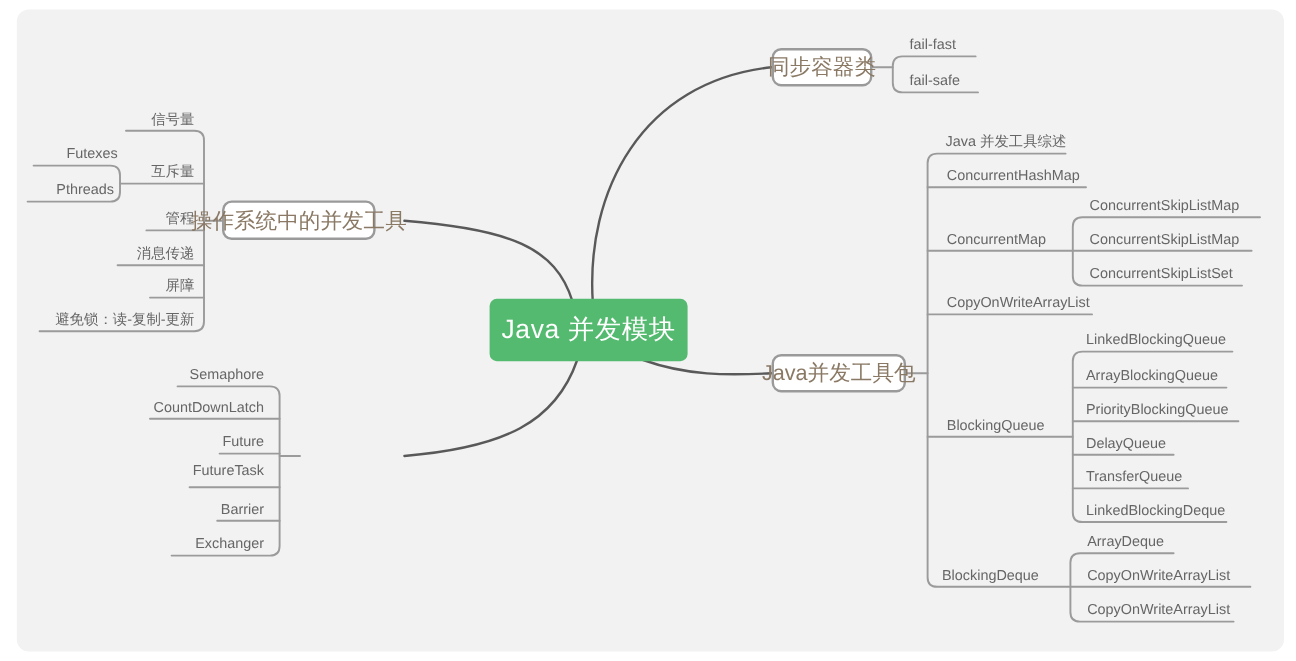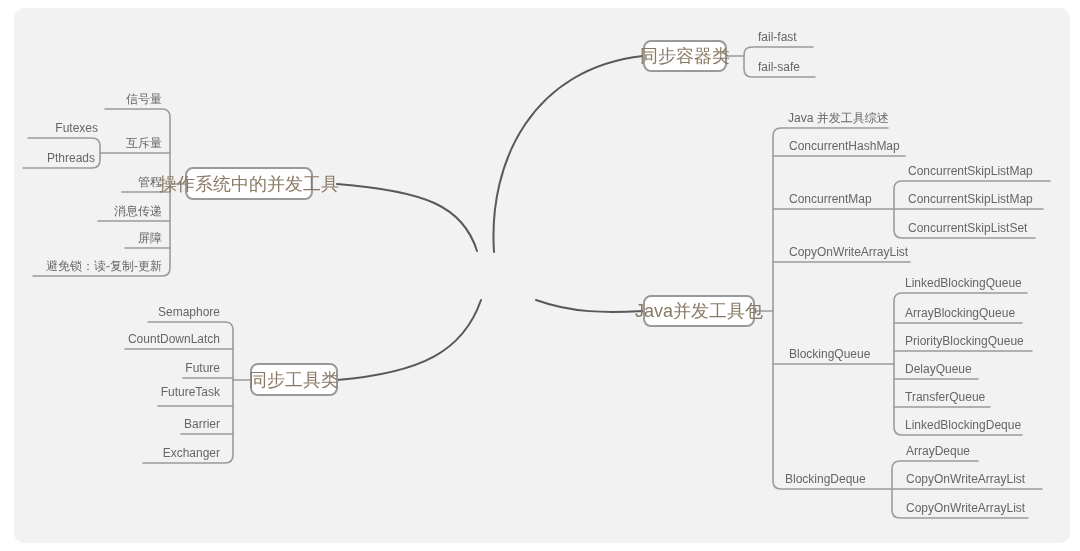--- a/index.html
+++ b/index.html
@@ -61,24 +61,24 @@
       <path class="thin" d="M 1050,181 L 902,181 Q 894,181 894,189 L 894,230 Q 894,238 902,238 L 1035,238"></path>
       <path class="thin" d="M 1027,293 L 902,293 Q 894,293 894,301 L 894,427 Q 894,435 902,435 L 1022,435"></path>
       <path class="thin" d="M 894,323 L 1022,323"></path>
       <path class="thin" d="M 894,351 L 1032,351"></path>
       <path class="thin" d="M 894,379 L 978,379"></path>
       <path class="thin" d="M 894,407 L 990,407"></path>
       <path class="thin" d="M 978,461 L 900,461 Q 892,461 892,469 L 892,510 Q 892,518 900,518 L 1028,518"></path>
     </g>
   </svg>
 
+  <div class="root-box" style="left:408px;top:249px;width:165px;height:52px">Java 并发模块</div>
 
   <div class="bbox" style="left:643px;top:40px;width:84px;height:32px">同步容器类</div>
   <div class="bbox" style="left:185px;top:167px;width:128px;height:33px">操作系统中的并发工具</div>
-  <div class="bbox" style="left:250px;top:363px;width:88px;height:33px">同步工具类</div>
   <div class="bbox" style="left:643px;top:295px;width:112px;height:32px">Java并发工具包</div>
 
   <div class="leaf" style="left:758px;top:29px">fail-fast</div>
   <div class="leaf" style="left:758px;top:59px">fail-safe</div>
 
   <div class="leaf ra" style="right:918px;top:91px">信号量</div>
   <div class="leaf ra" style="right:918px;top:135px">互斥量</div>
   <div class="leaf ra" style="right:982px;top:120px">Futexes</div>
   <div class="leaf ra" style="right:985px;top:150px">Pthreads</div>
   <div class="leaf ra" style="right:918px;top:174px">管程</div>

